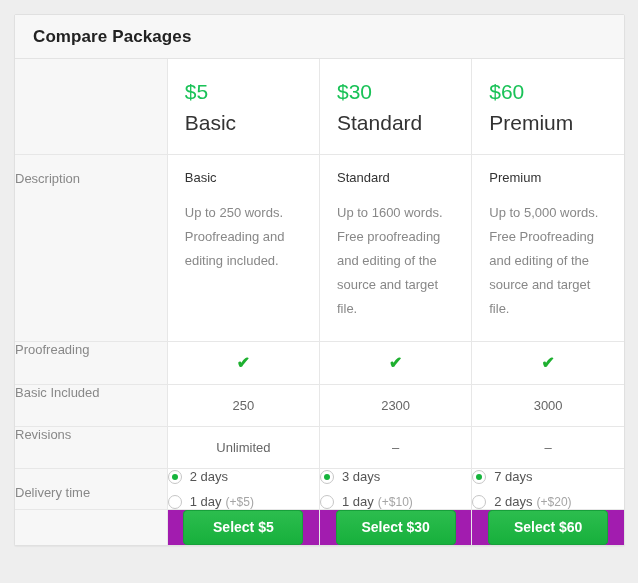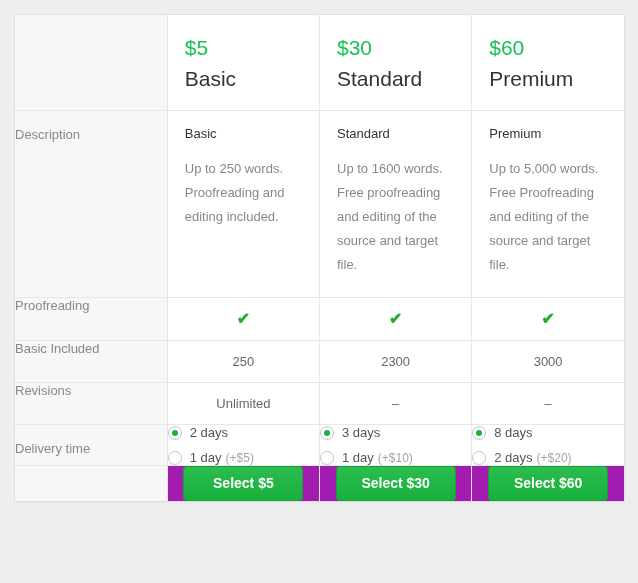--- a/index.html
+++ b/index.html
@@ -178,20 +178,23 @@
     cursor: pointer;
     line-height: 1;
   }
 </style>
 </head>
 <body>
 
 <div id="root">
   <div class="card">
 
+    <div class="card-header">
+      <div class="card-title">Compare Packages</div>
+    </div>
 
     <table class="compare">
       <colgroup>
         <col class="c-label">
           <col class="c-pkg">
           <col class="c-pkg">
           <col class="c-pkg">
       </colgroup>
       <tbody>
 
@@ -279,21 +282,21 @@
             <div class="radio-line">
               <span class="radio"></span>
               <span class="radio-text">1 day</span>
               <span class="radio-extra">(+$10)</span>
             </div>
           </td>
 
           <td class="pkg-cell delivery-cell">
             <div class="radio-line">
               <span class="radio on"></span>
-              <span class="radio-text">8 days</span>
+              <span class="radio-text">7 days</span>
               <span class="radio-extra"></span>
             </div>
             <div class="radio-line">
               <span class="radio"></span>
               <span class="radio-text">2 days</span>
               <span class="radio-extra">(+$20)</span>
             </div>
           </td>
         </tr>
 

